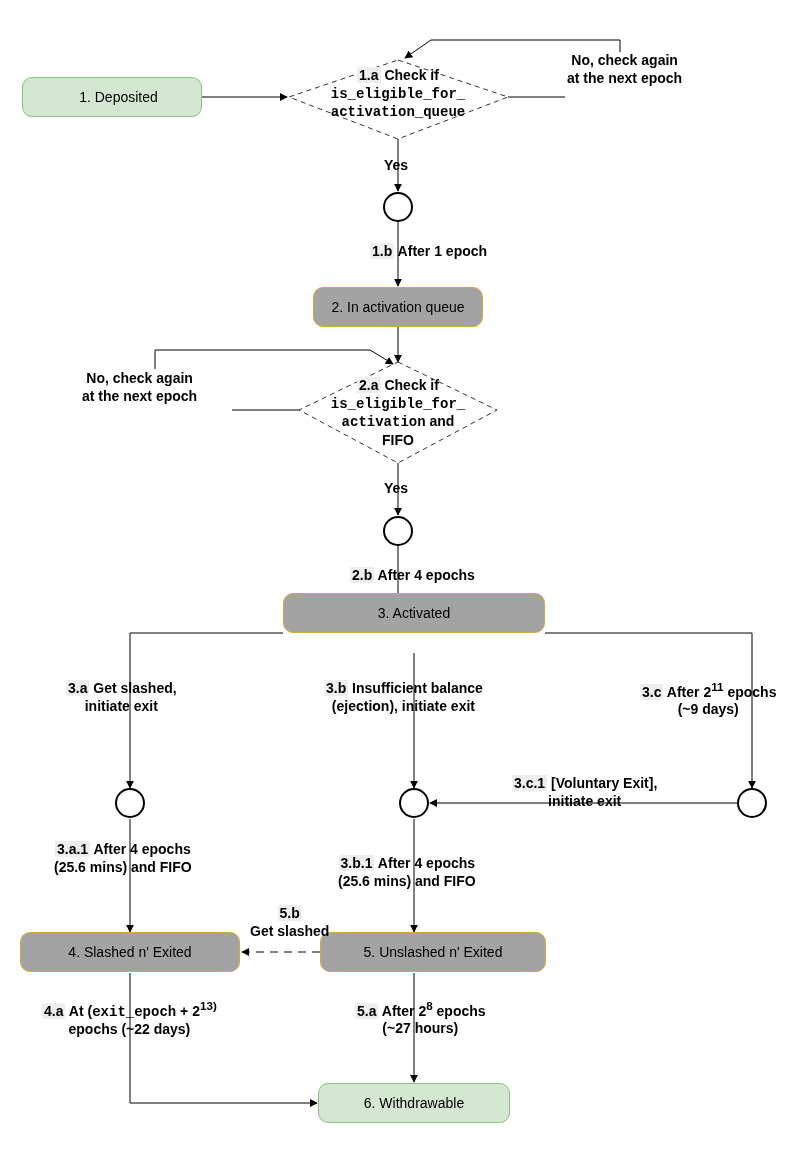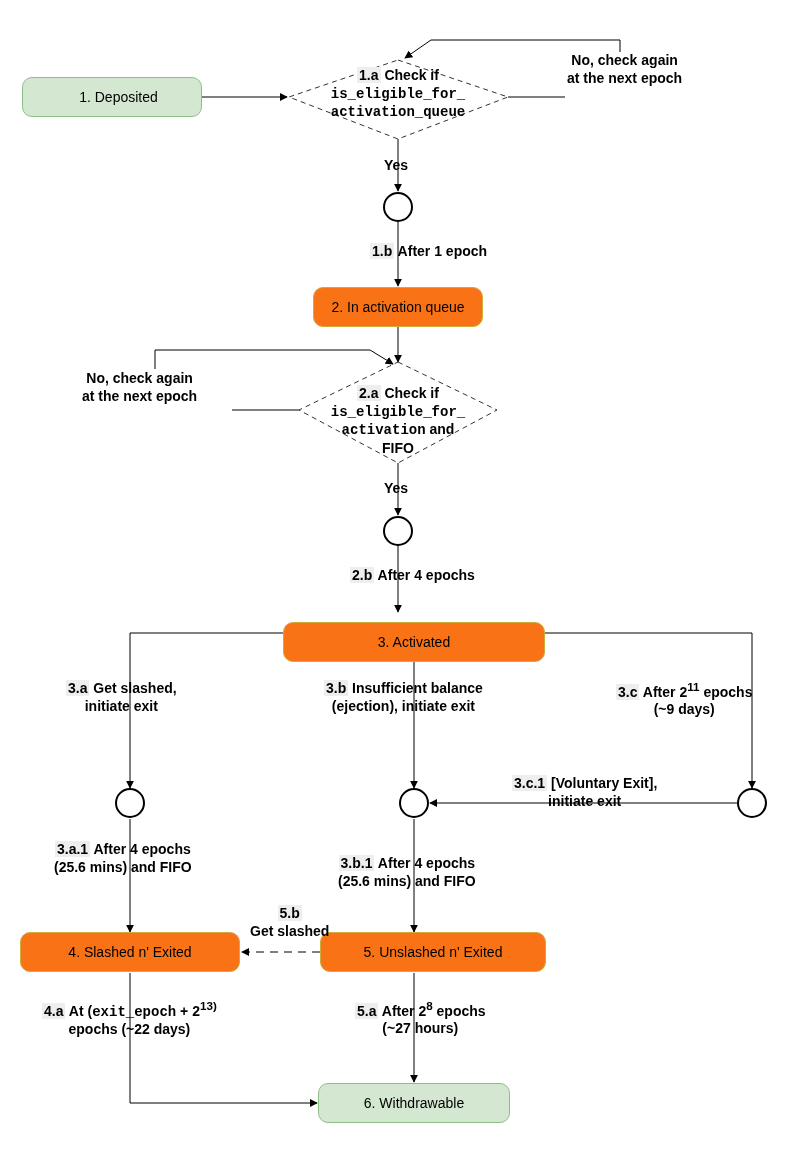--- a/index.html
+++ b/index.html
@@ -23,21 +23,21 @@
     align-items: center;
     justify-content: center;
     box-sizing: border-box;
     padding: 4px 6px;
   }
   .state-green {
     background: #d4e8d1;
     border-color: #8fbf88;
   }
   .state-amber {
-    background: #f97316;
+    background: #a3a3a3;
     border-color: #d0aa3a;
   }
   .circle {
     position: absolute;
     width: 30px;
     height: 30px;
     border: 2px solid #000;
     border-radius: 50%;
     background: #fff;
     box-sizing: border-box;
@@ -118,21 +118,21 @@
   </svg>
 
   <div class="state state-green" style="left:22px; top:77px; width:180px; height:40px;padding-left:19px;">
     <span>1. Deposited</span>
   </div>
 
   <div class="state state-amber" style="left:313px; top:287px; width:170px; height:40px;">
     <span>2. In activation queue</span>
   </div>
 
-  <div class="state state-amber" style="left:283px; top:622px; width:262px; height:40px;">
+  <div class="state state-amber" style="left:283px; top:593px; width:262px; height:40px;">
     <span>3. Activated</span>
   </div>
 
   <div class="state state-amber" style="left:20px; top:932px; width:220px; height:40px;justify-content:center;">
     <span>4. Slashed n' Exited</span>
   </div>
 
   <div class="state state-amber" style="left:320px; top:932px; width:226px; height:40px;">
     <span>5. Unslashed n' Exited</span>
   </div>
@@ -155,21 +155,21 @@
 
   <div class="label" style="left:384px; top:157px;">Yes</div>
 
   <div class="label" style="left:567px; top:52px; text-align:center;">No, check again<br>at the next epoch</div>
 
   <div class="label" style="left:338px; top:243px;margin-left:32px;">
     <span class="step">1.b</span>
     <span>After 1 epoch</span>
   </div>
 
-  <div class="label" style="left:310px; top:377px; width:176px; text-align:center; white-space:normal;margin-top:8px;">
+  <div class="label" style="left:310px; top:377px; width:176px; text-align:center; white-space:normal;">
     <span class="step">2.a</span>
     <span>Check if</span><br>
     <span class="code">is_eligible_for_<br>activation</span><span> and</span><br>
     <span>FIFO</span>
   </div>
 
   <div class="label" style="left:82px; top:370px; text-align:center;">No, check again<br>at the next epoch</div>
 
   <div class="label" style="left:384px; top:480px;">Yes</div>
 
@@ -181,21 +181,21 @@
   <div class="label" style="left:66px; top:680px; text-align:center;">
     <span class="step">3.a</span>
     Get slashed,<br>initiate exit
   </div>
 
   <div class="label" style="left:324px; top:680px; text-align:center;">
     <span class="step">3.b</span>
     Insufficient balance<br>(ejection), initiate exit
   </div>
 
-  <div class="label" style="left:616px; top:680px; text-align:center;">
+  <div class="label" style="left:640px; top:680px; text-align:center;">
     <span class="step">3.c</span>
     <span>After 2</span><sup>11</sup><span> epochs</span><br>
     <span>(~9 days)</span>
   </div>
 
   <div class="label" style="left:512px; top:775px; text-align:center;">
     <span class="step">3.c.1</span>
     [Voluntary Exit],<br>initiate exit
   </div>
 

